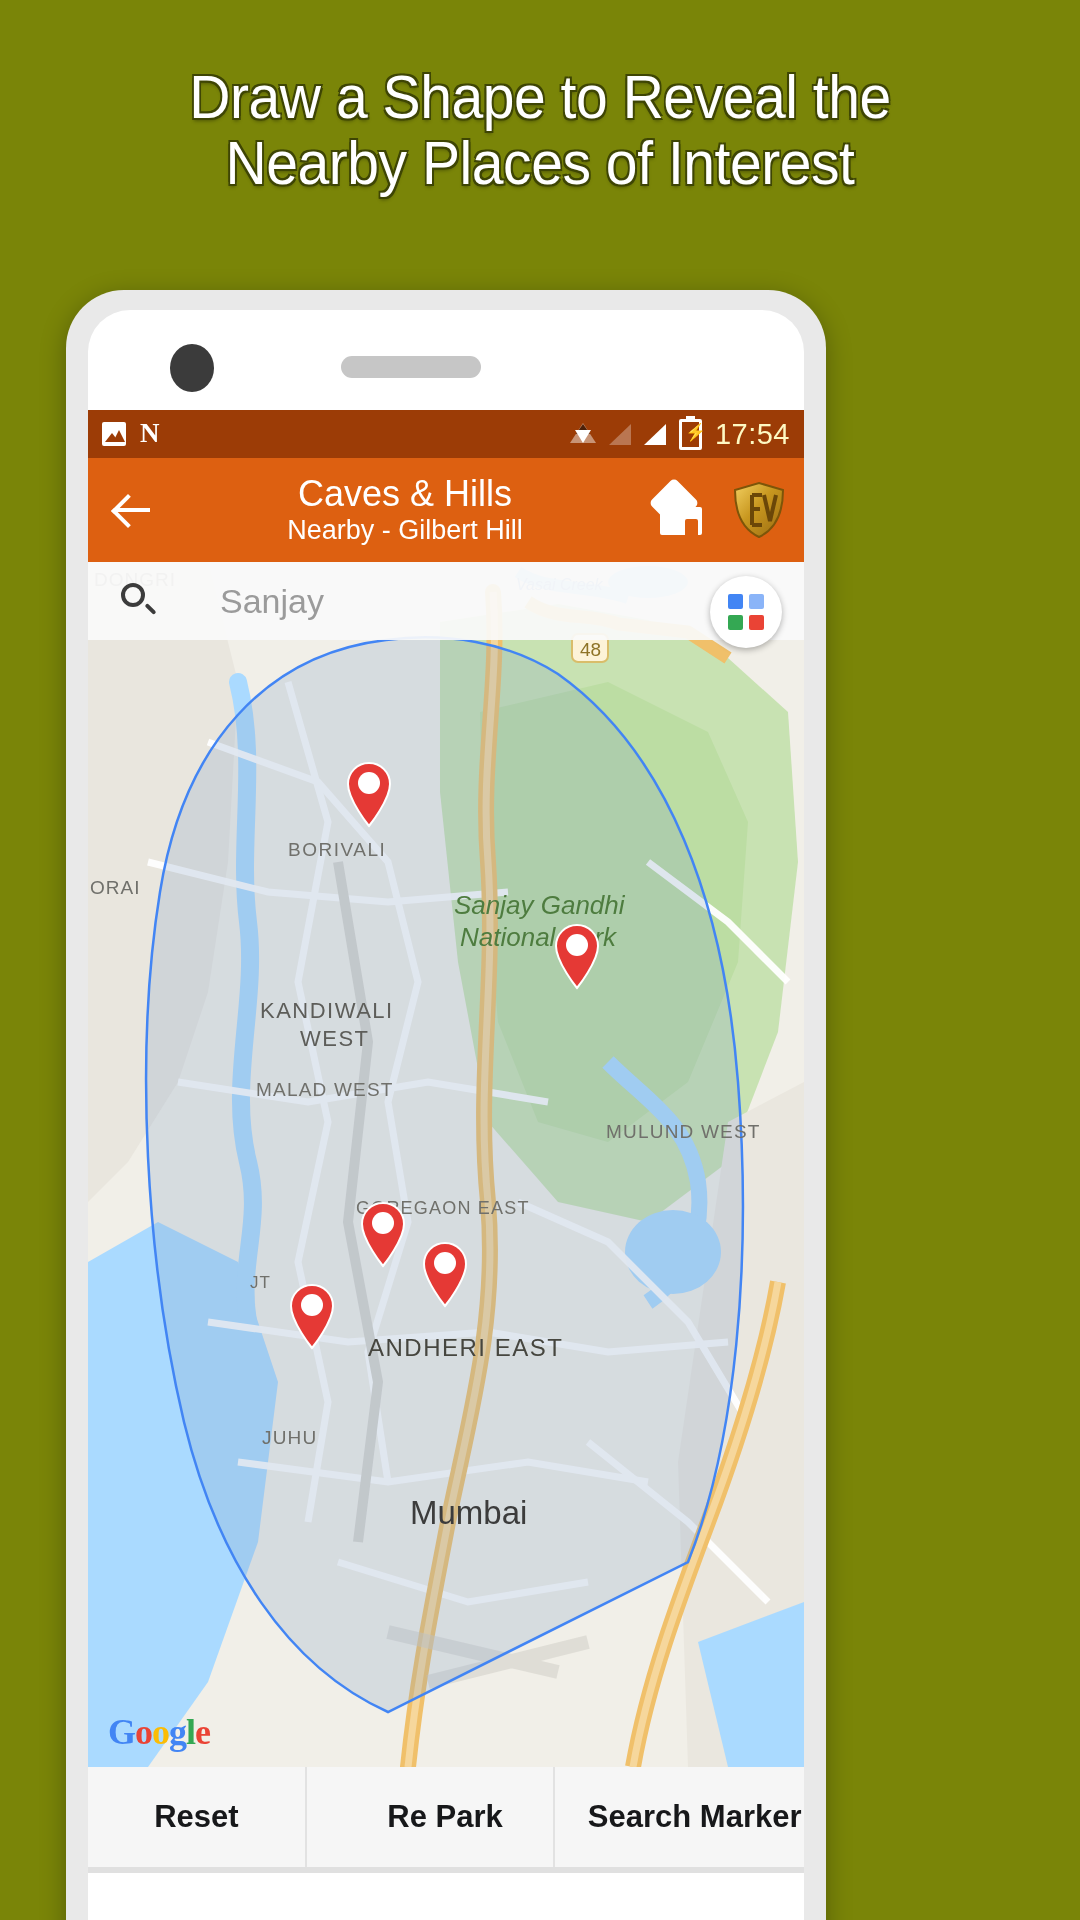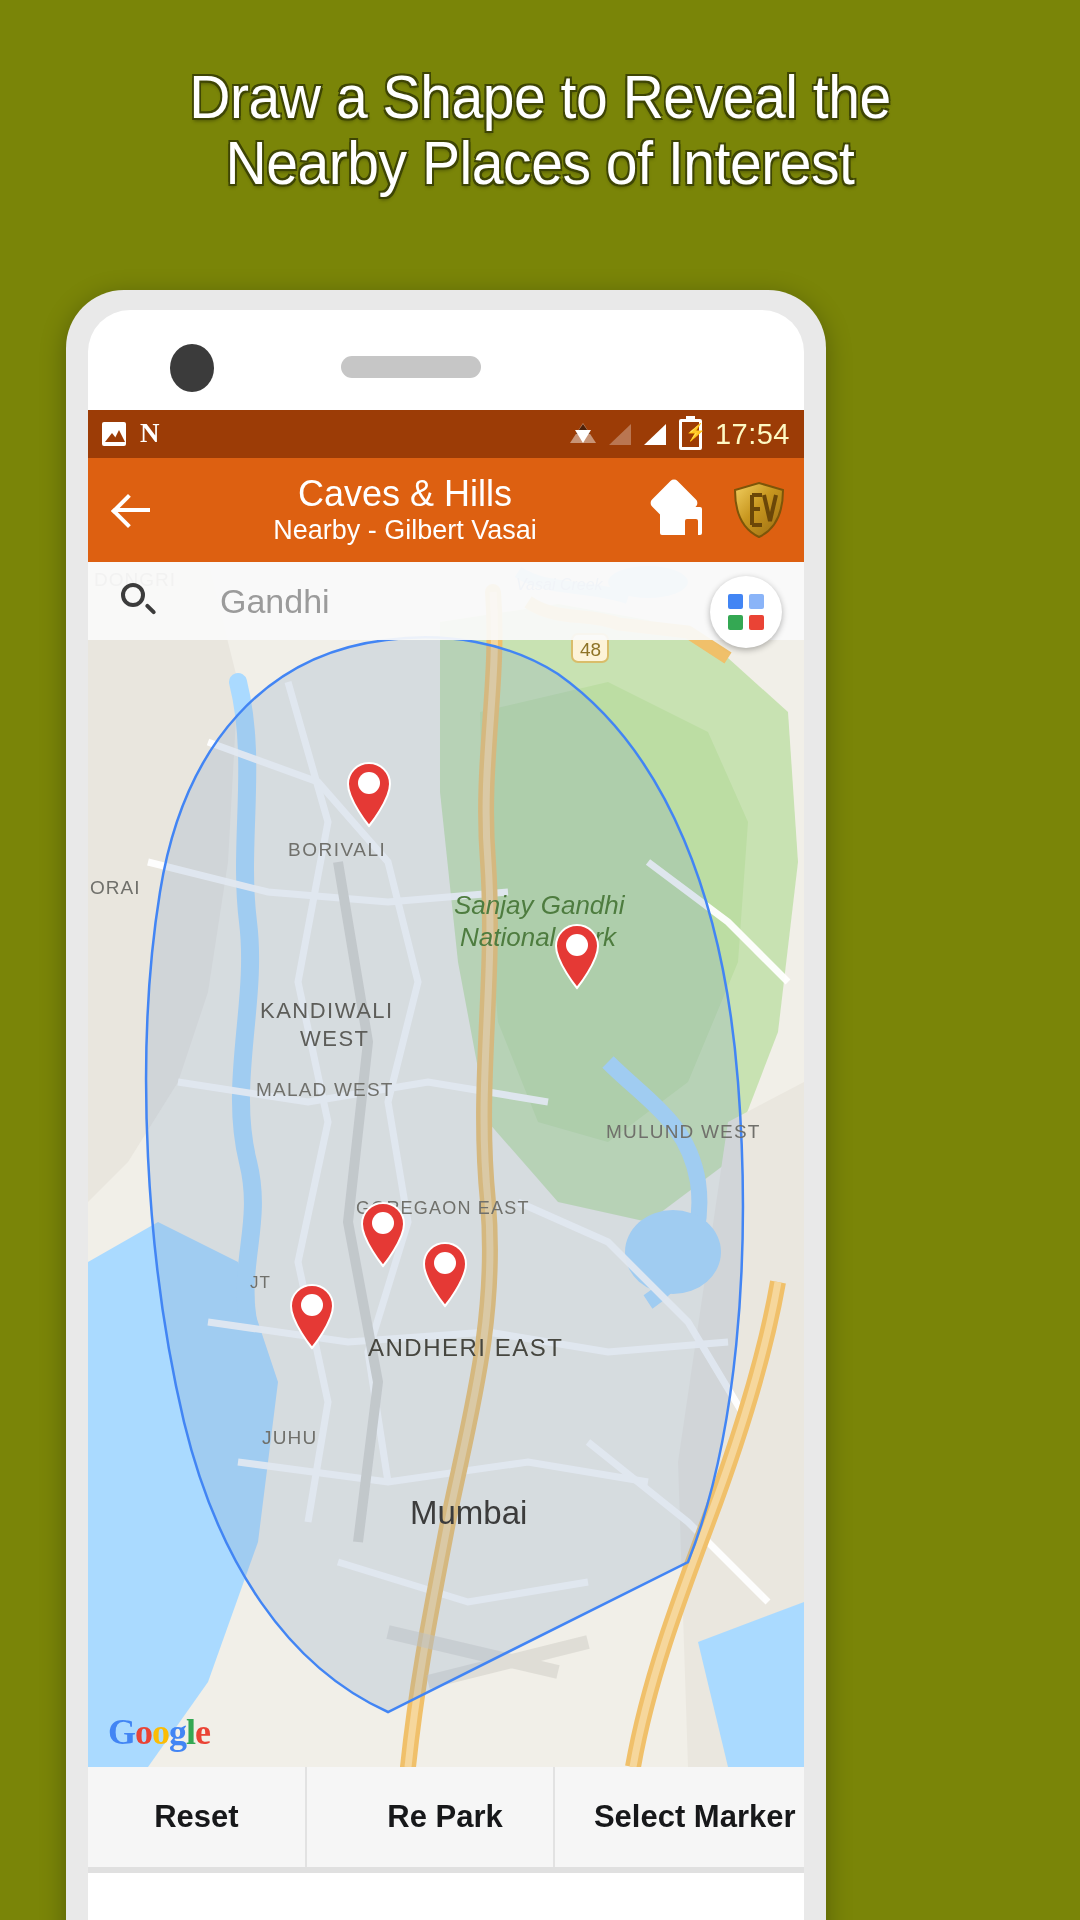--- a/index.html
+++ b/index.html
@@ -223,21 +223,21 @@
           <span>⚡</span>
         </div>
         <div class="sb-time">17:54</div>
       </div>
     </div>
 
     <div class="appbar">
       <div class="back-arrow"></div>
       <div class="titles">
         <div class="t1">Caves &amp; Hills</div>
-        <div class="t2">Nearby - Gilbert Vasai</div>
+        <div class="t2">Nearby - Gilbert Hill</div>
       </div>
       <div class="ic-home">
         <i class="roof"></i>
           <i class="body"></i>
           <i class="door"></i>
       </div>
       <div class="logo-shield">
         <svg width="54" height="58" viewBox="0 0 54 58">
           <defs>
             <linearGradient id="gold" x1="0" y1="0" x2="1" y2="1">
@@ -349,39 +349,39 @@
             </g>
             <g transform="translate(224,742)">
               <path d="M0 44 C0 44 -21 18 -21 2 A21 21 0 1 1 21 2 C21 18 0 44 0 44 Z" fill="#e53935" stroke="#ffffff" stroke-width="2"></path>
               <circle cx="0" cy="1" r="11" fill="#ffffff"></circle>
             </g>
           </g>
       </svg>
 
       <div class="searchrow">
         <div class="ic-search"></div>
-        <div class="search-ph">Gandhi</div>
+        <div class="search-ph">Sanjay</div>
       </div>
 
       <div class="layers-btn">
         <div class="layers-grid">
           <i style="background:#4285f4"></i>
           <i style="background:#8ab4f8"></i>
           <i style="background:#34a853"></i>
           <i style="background:#ea4335"></i>
         </div>
       </div>
 
       <div class="gwm">
         <b style="color:#4285f4">G</b><b style="color:#ea4335">o</b><b style="color:#fbbc05">o</b><b style="color:#4285f4">g</b><b style="color:#34a853">l</b><b style="color:#ea4335">e</b>
       </div>
     </div>
 
     <div class="btnrow">
       <div class="btn">Reset</div>
       <div class="btn">Re Park</div>
-      <div class="btn">Select Marker</div>
+      <div class="btn">Search Marker</div>
     </div>
     <div class="btm-line"></div>
     <div class="btm-fill"></div>
 
   </div>
 </div>
 
 </body></html>

